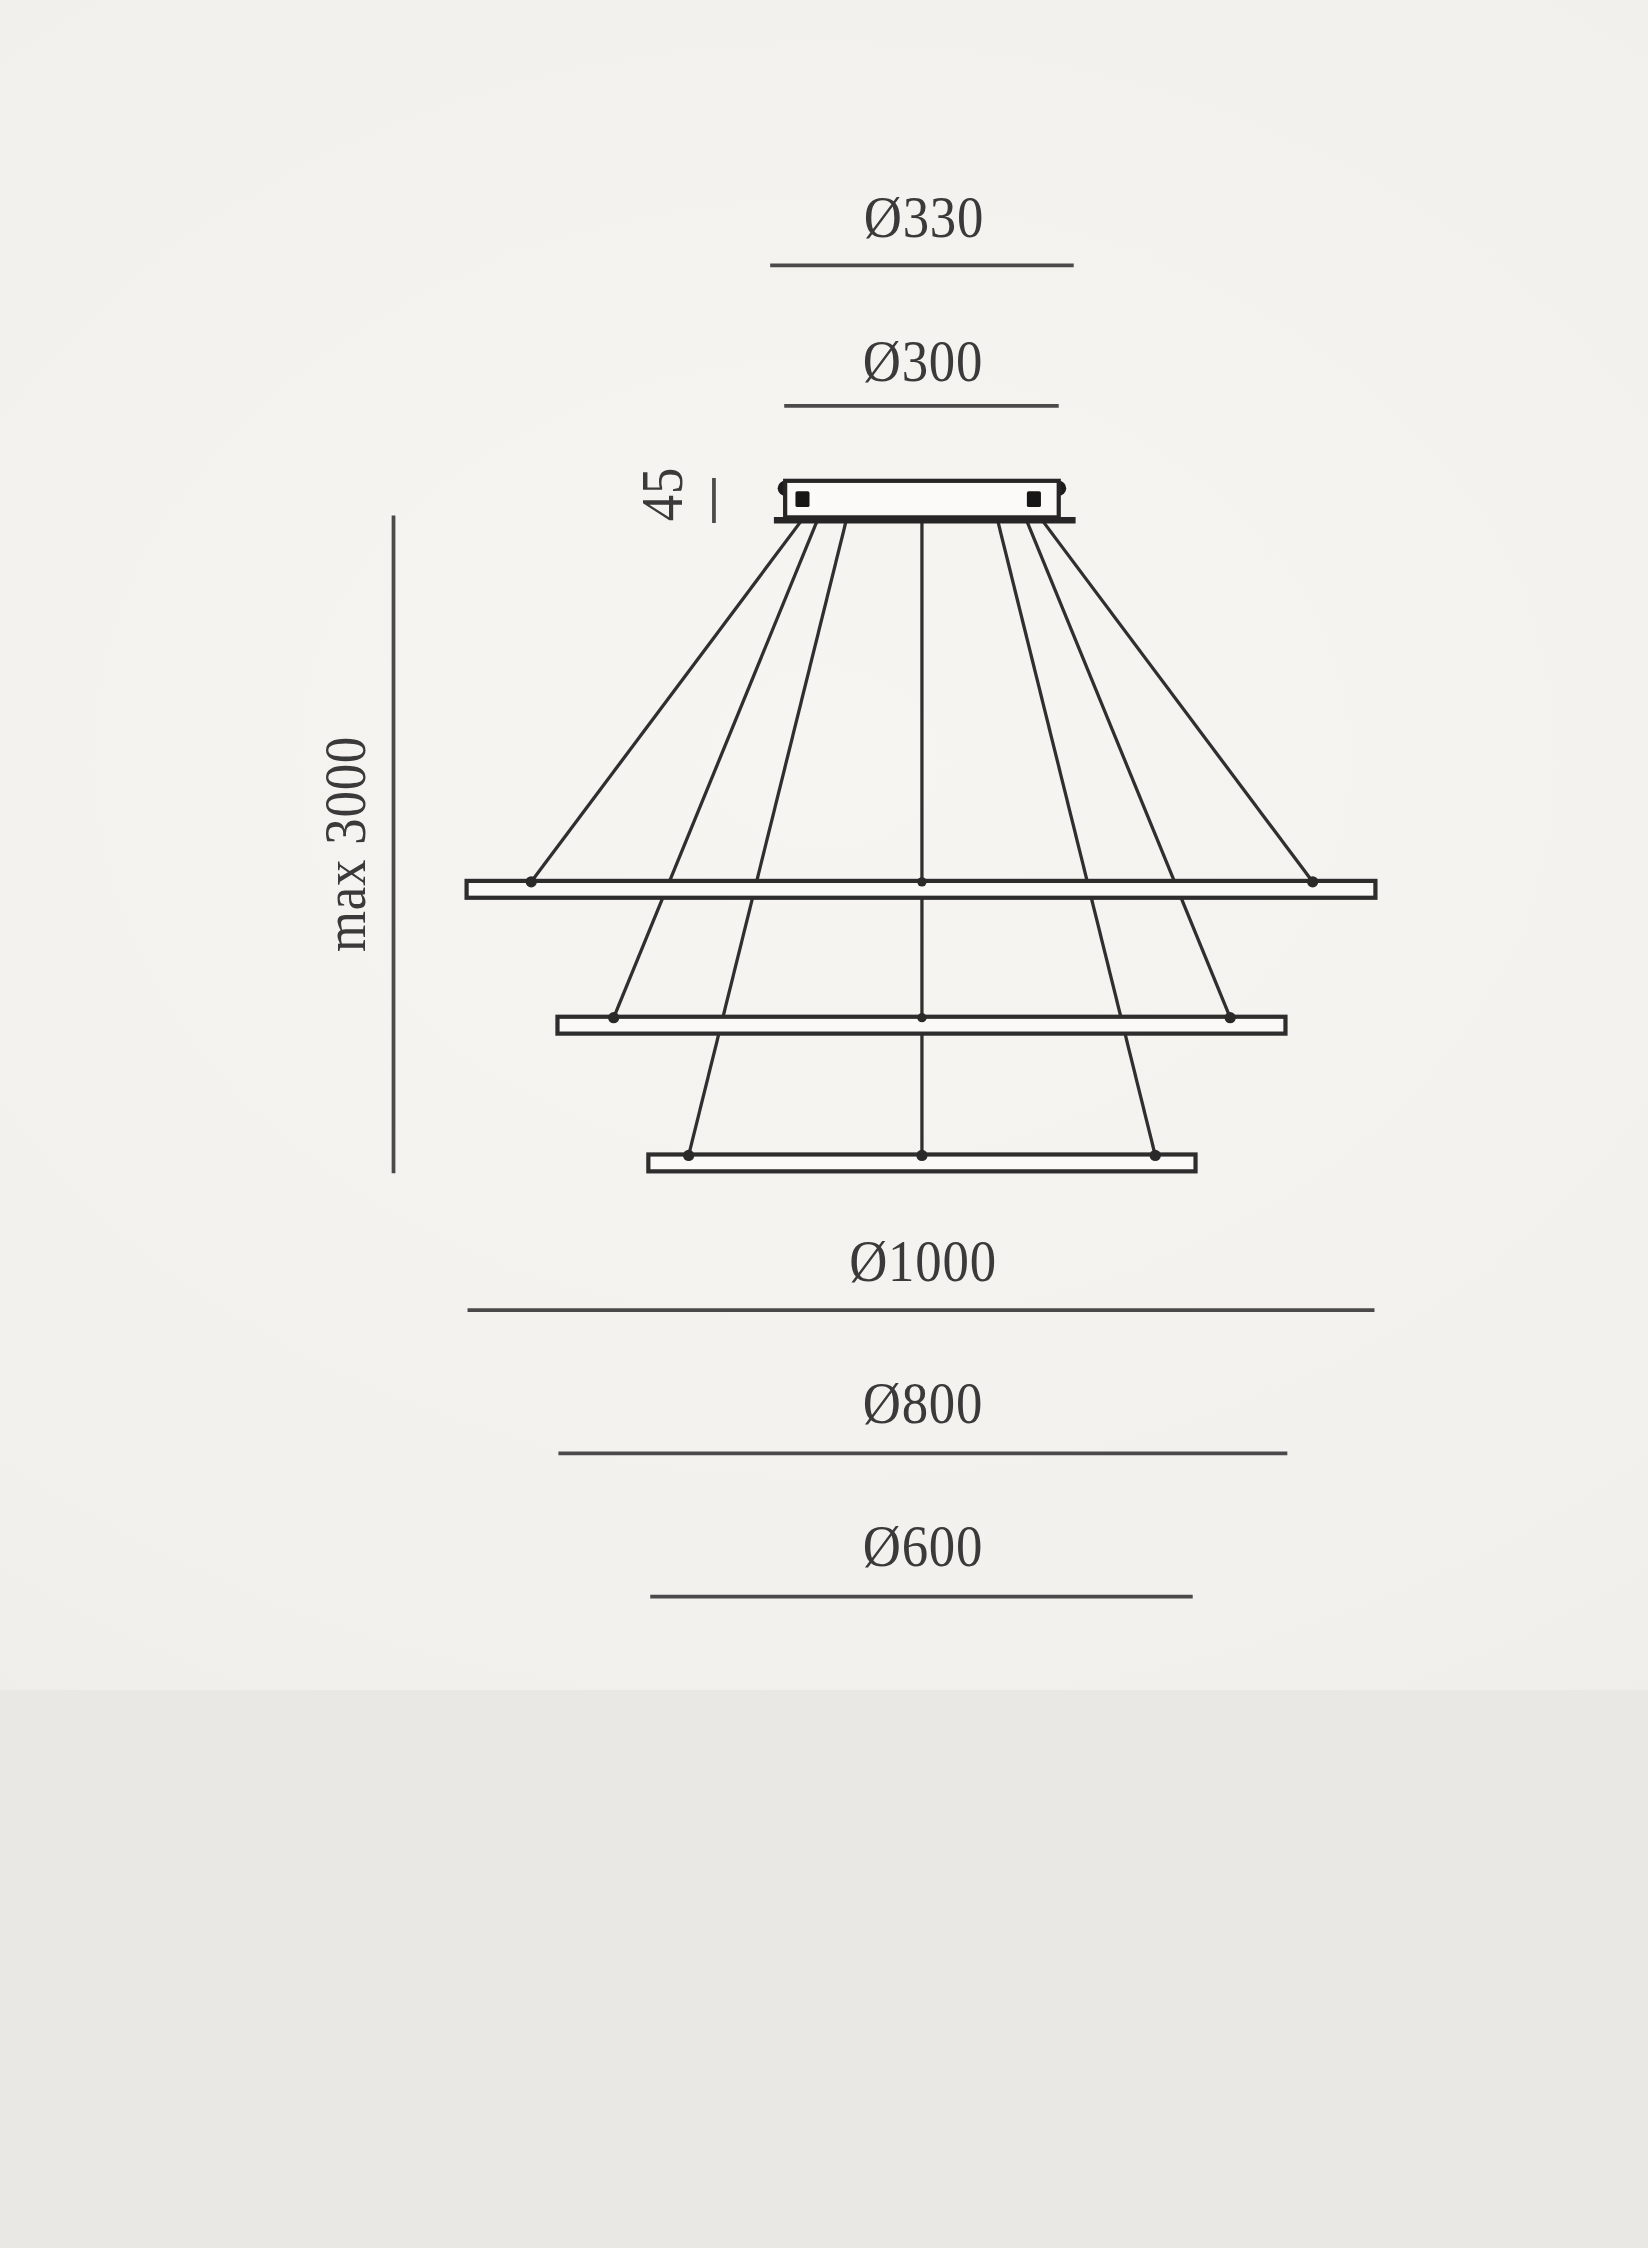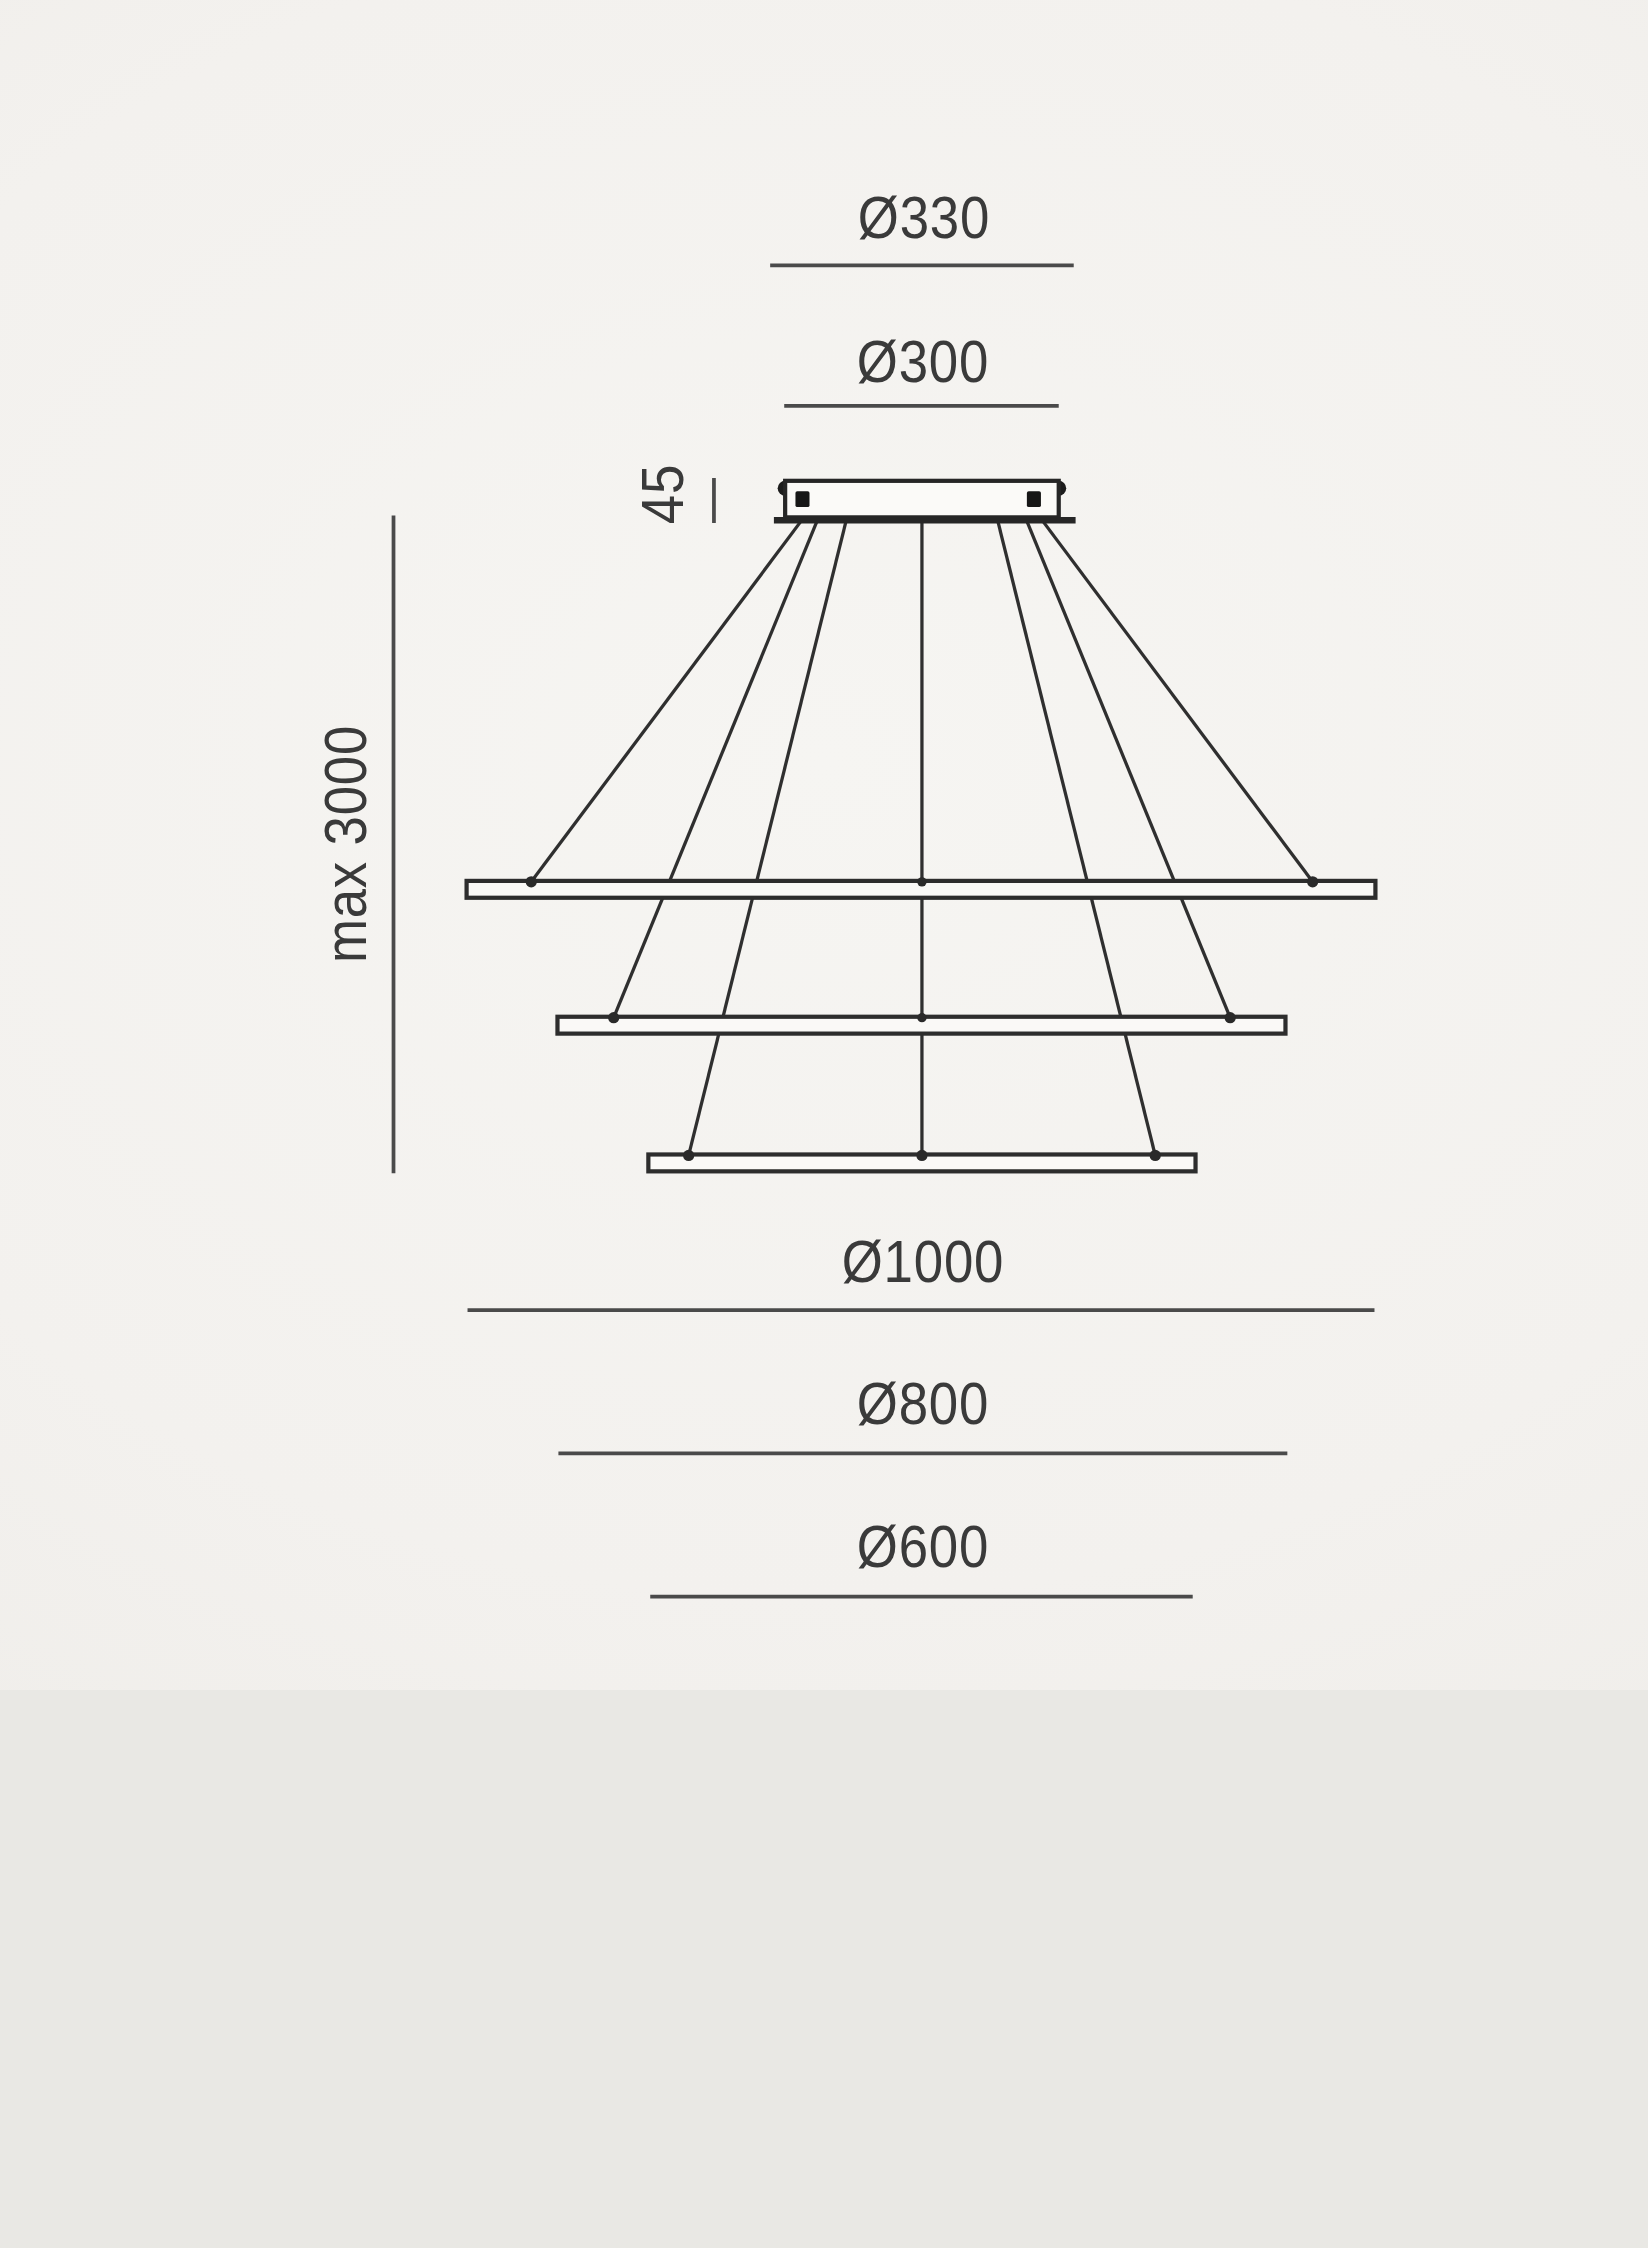--- a/index.html
+++ b/index.html
@@ -6,21 +6,21 @@
     margin: 0;
     padding: 0;
     background: #e9e8e4;
   }
   #canvas {
     position: relative;
     width: 1649px;
     height: 1690px;
     background: radial-gradient(ellipse 120% 90% at 50% 45%, #f6f5f2 0%, #f3f1ee 55%, #edebe7 100%);
     overflow: hidden;
-    font-family: Liberation Sans, sans-serif;
+    font-family: Liberation Serif, serif;
   }
   svg.drawing {
     position: absolute;
     left: 0;
     top: 0;
     width: 1649px;
     height: 2249px;
   }
   .dim-label {
     position: absolute;

